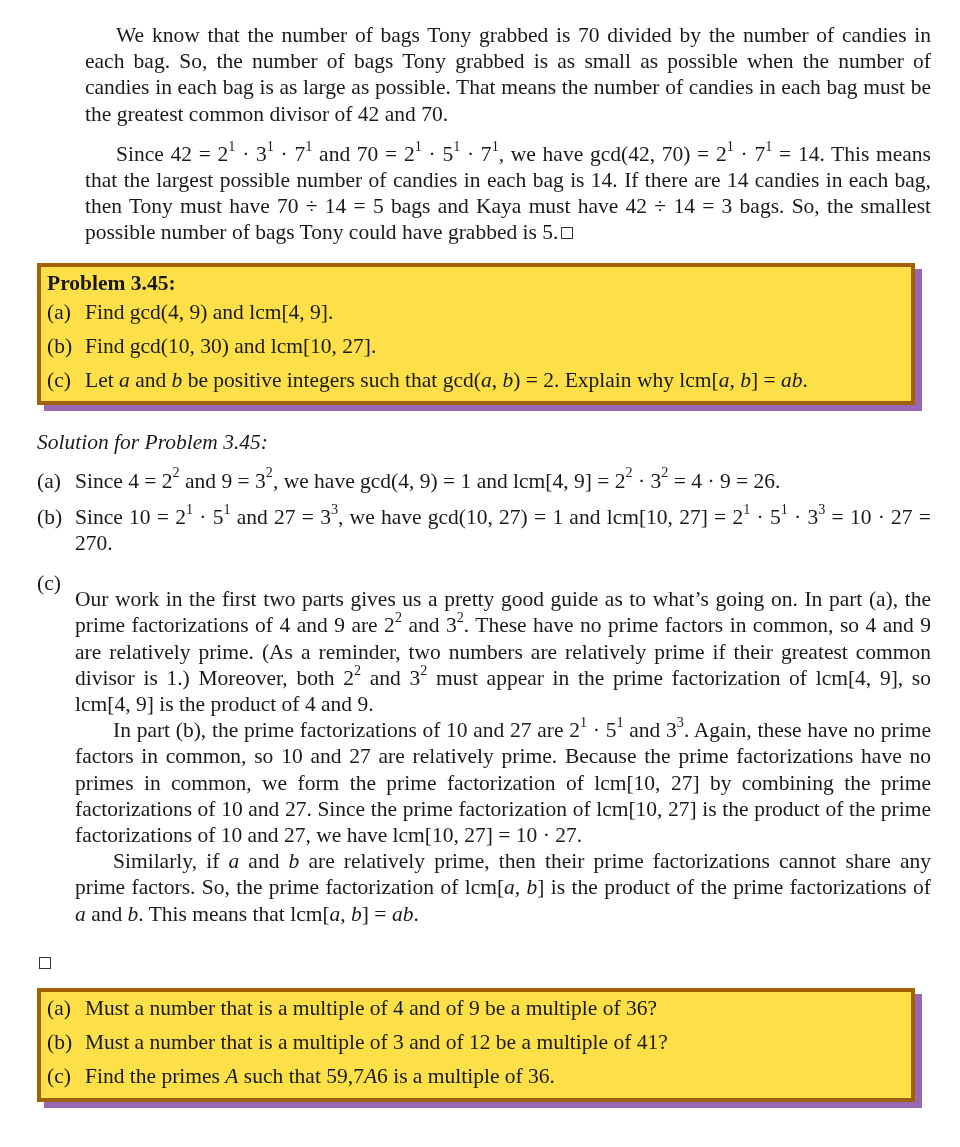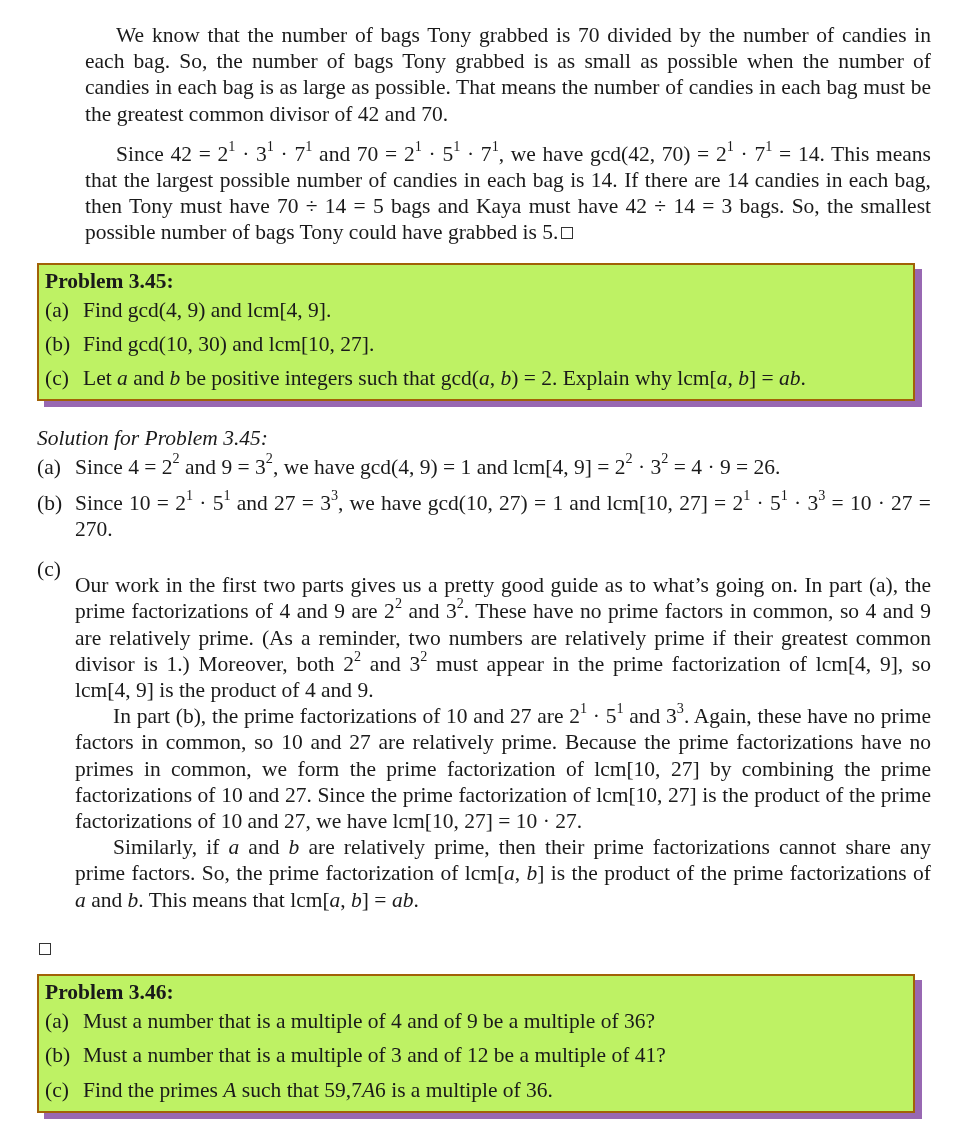--- a/index.html
+++ b/index.html
@@ -12,29 +12,29 @@
     p { margin: 0; text-align: justify; }
     .indent { text-indent: 31px; margin-left: 48px; }
     .para { margin-bottom: 14px; }
     i, .var { font-style: italic; }
     sup { font-size: 0.66em; line-height: 0; position: relative; top: -0.15em; vertical-align: super; }
     .qed {
       display: inline-block; width: 10px; height: 10px; border: 1.3px solid #333;
       vertical-align: baseline; margin-left: 3px; position: relative; top: 0px;
     }
     .probbox {
-      position: relative; background: #bef264; border: 2px solid #a16207;
+      position: relative; background: #fde047; border: 4px solid #a16207;
       box-shadow: 7px 6px 0 #9868b2; padding: 3px 8px 8px 6px; margin-right: 16px;
     }
     .probbox .title { font-weight: bold; margin-bottom: 3px; }
     .item { display: flex; margin-bottom: 8px; }
     .item:last-child { margin-bottom: 0; }
     .lbl { width: 38px; flex: 0 0 38px; }
     .txt { flex: 1; text-align: justify; }
-    .sol-title { font-style: italic; margin-top: 24px; margin-bottom: 2px; }
+    .sol-title { font-style: italic; margin-top: 24px; margin-bottom: 12px; }
     .sol .item { margin-bottom: 10px; }
     .sub { text-indent: 38px; }
     .sub.first { text-indent: 0; margin-top: 16px; }
   </style>
 </head>
 <body>
 
 <div class="page">
 
   <p class="indent para">We know that the number of bags Tony grabbed is 70 divided by the number of candies in each bag. So, the number of bags Tony grabbed is as small as possible when the number of candies in each bag is as large as possible. That means the number of candies in each bag must be the greatest common divisor of 42 and 70.</p>
@@ -76,21 +76,20 @@
         <p class="sub"><span>Similarly, if </span><i>a</i><span> and </span><i>b</i><span> are relatively prime, then their prime factorizations cannot share any prime factors. So, the prime factorization of lcm[</span><i>a</i><span>, </span><i>b</i><span>] is the product of the prime factorizations of </span><i>a</i><span> and </span><i>b</i><span>. This means that lcm[</span><i>a</i><span>, </span><i>b</i><span>] = </span><i>ab</i><span>.</span></p>
       </div>
     </div>
   </div>
 
   <div style="margin-top:22px; height:26px;">
     <span class="qed" style="margin-left:2px;"></span>
   </div>
 
   <div class="probbox" style="margin-top:13px;">
-    <div class="title">Problem 3.46:</div>
     <div class="item">
       <span class="lbl">(a)</span>
       <span class="txt">Must a number that is a multiple of 4 and of 9 be a multiple of 36?</span>
     </div>
     <div class="item">
       <span class="lbl">(b)</span>
       <span class="txt">Must a number that is a multiple of 3 and of 12 be a multiple of 41?</span>
     </div>
     <div class="item">
       <span class="lbl">(c)</span>

